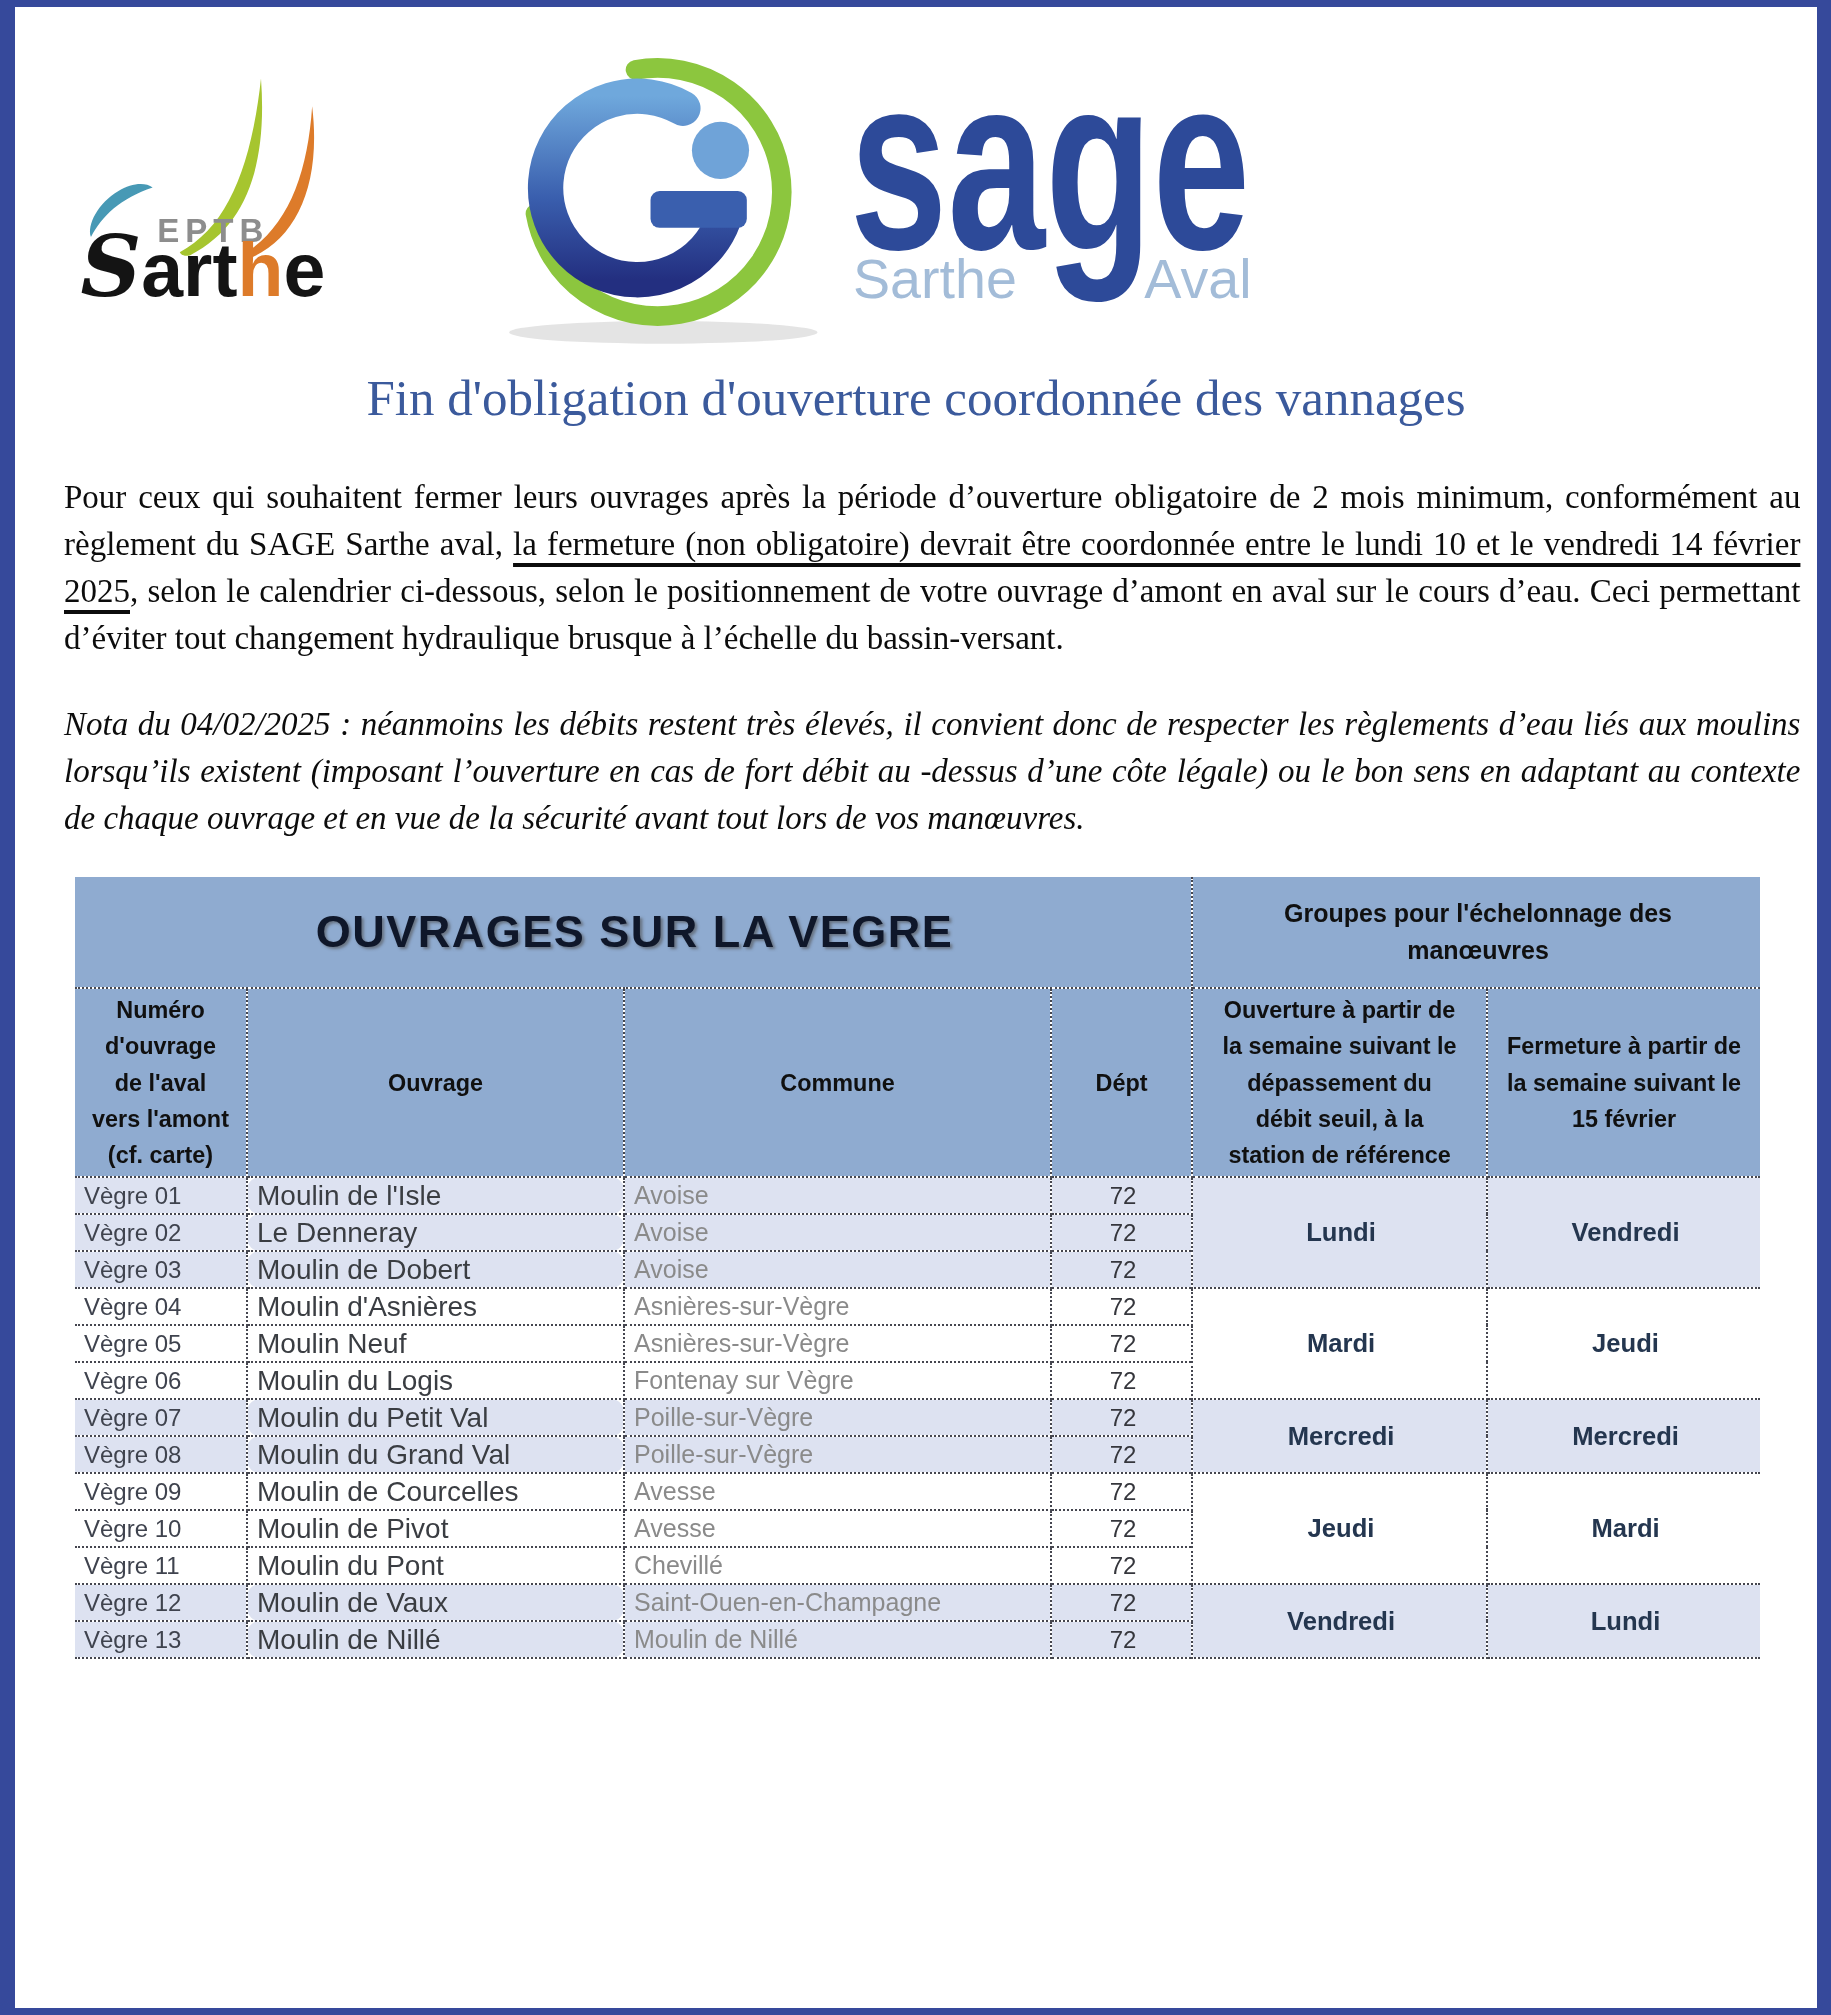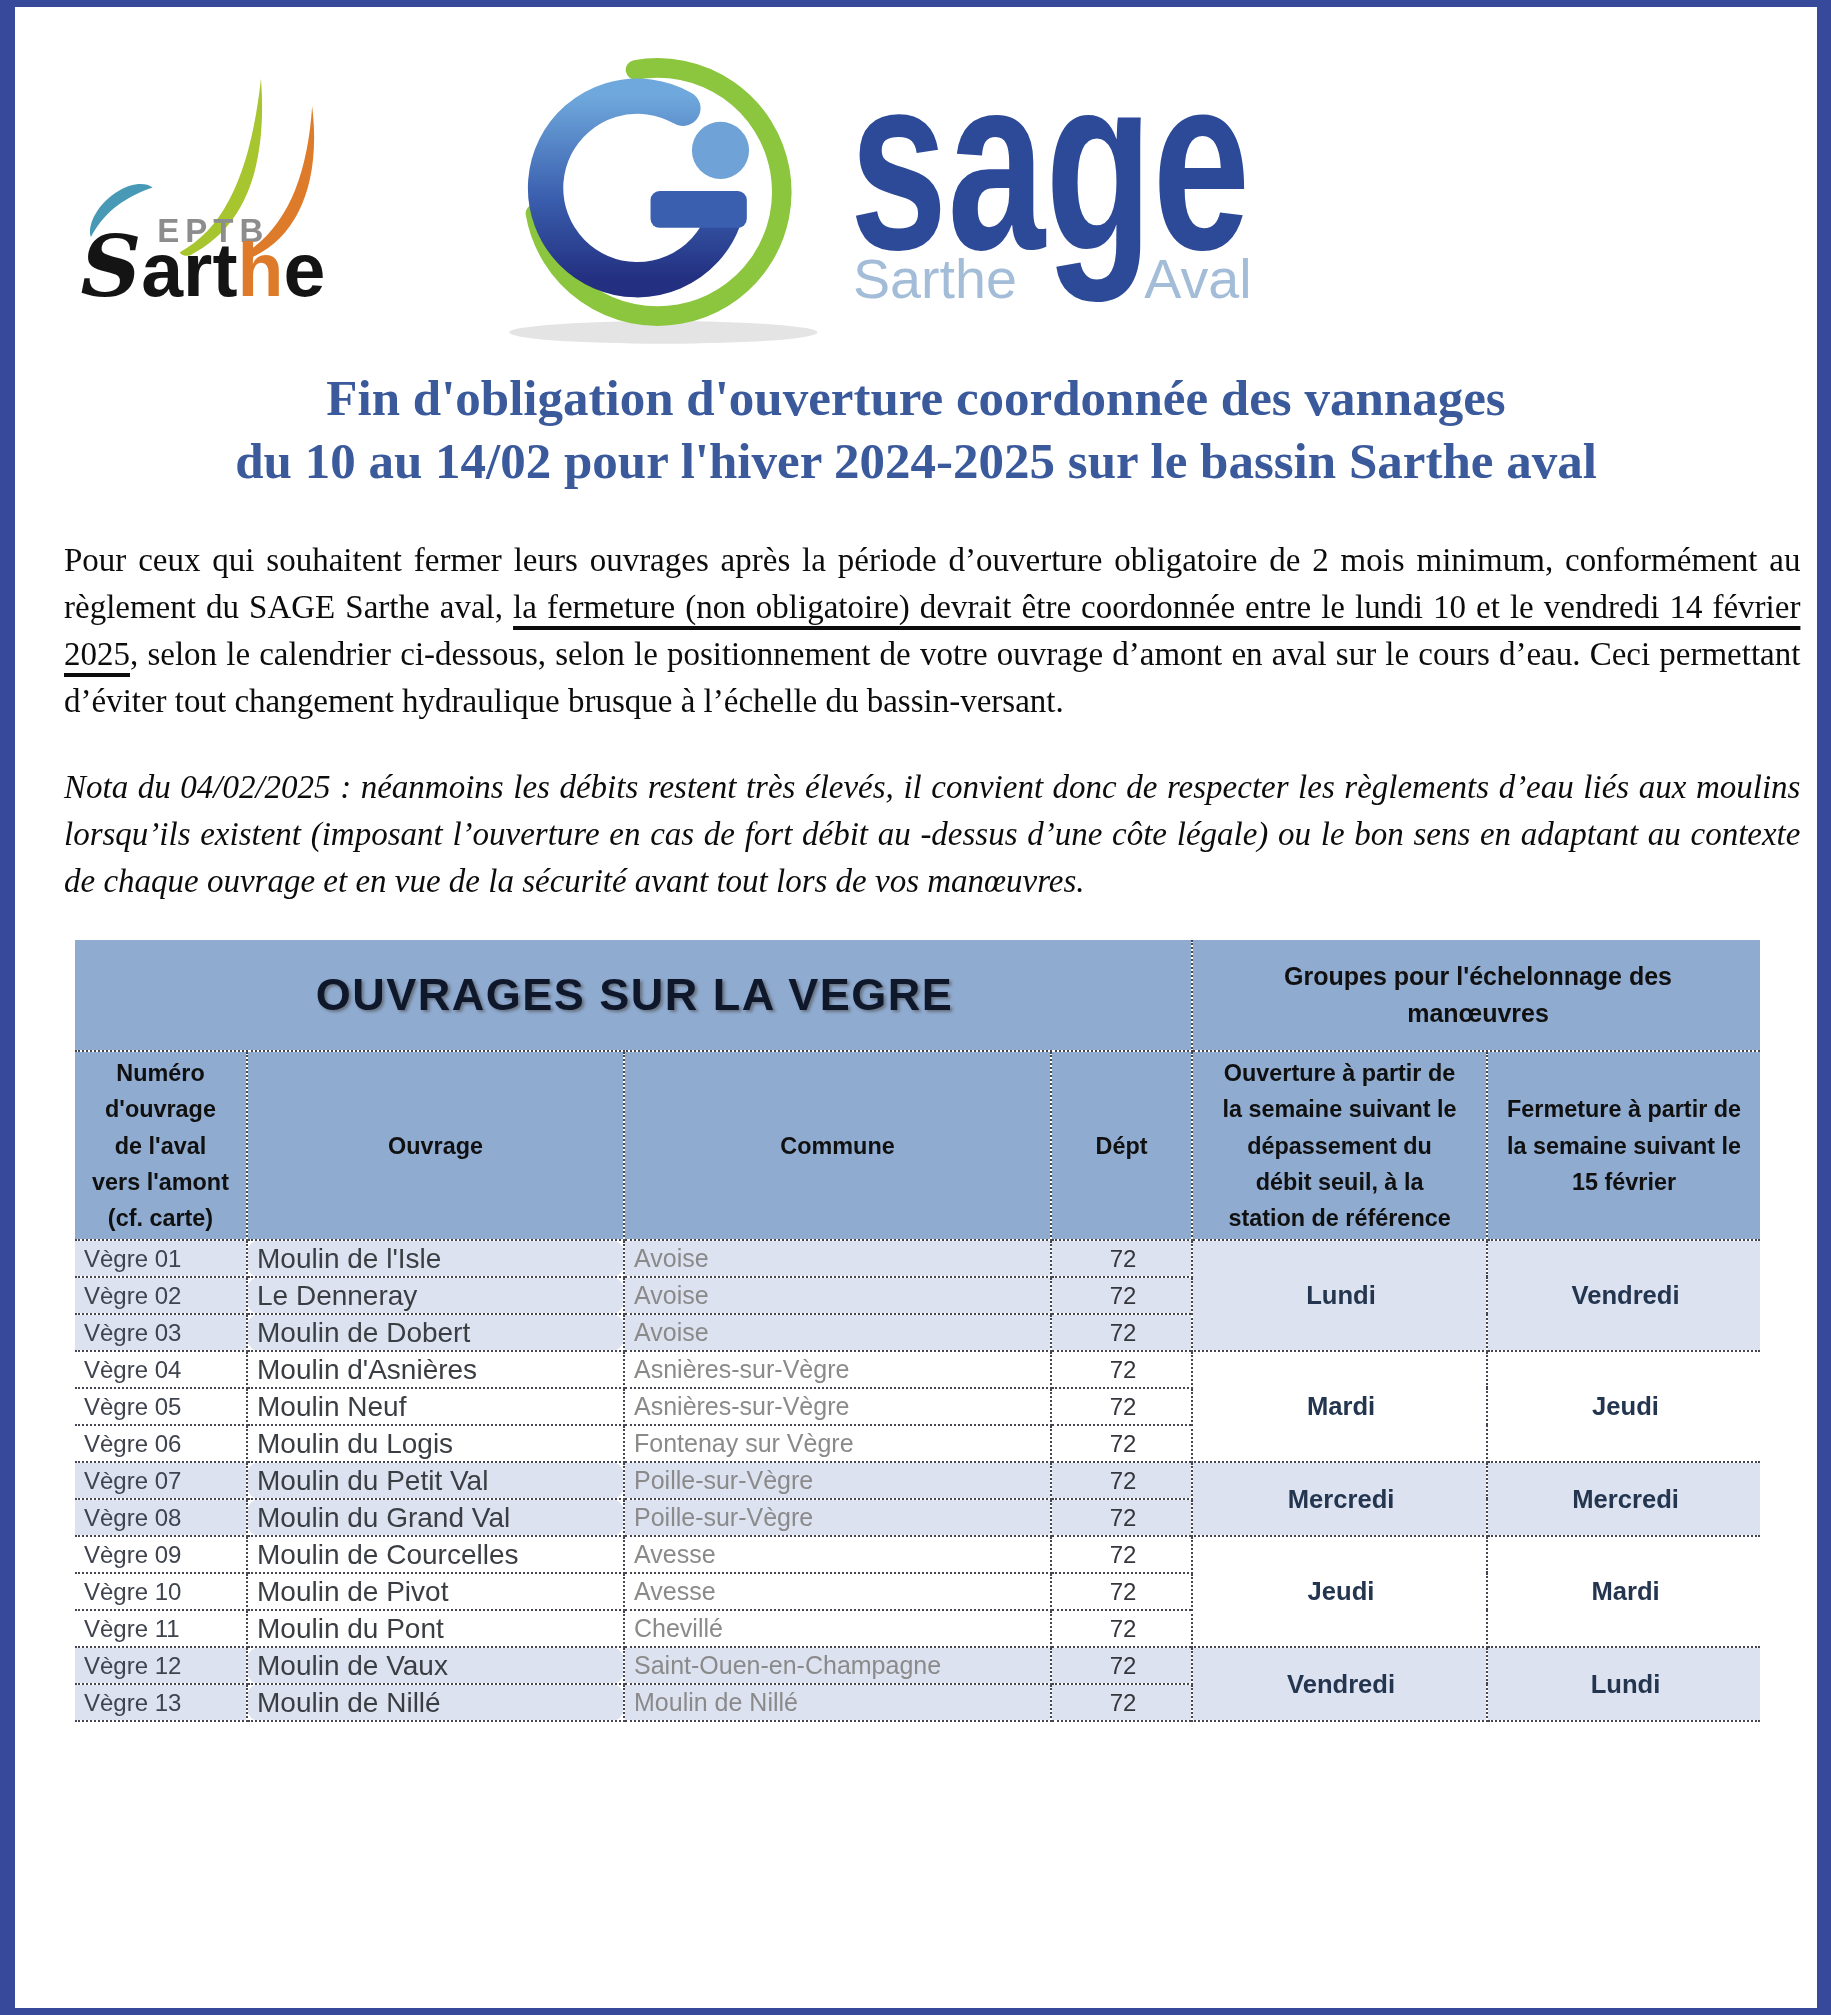--- a/index.html
+++ b/index.html
@@ -12,21 +12,21 @@
   }
   .header{position:relative;height:354px;}
   .logo-svg{position:absolute;}
   #eptb-logo{left:53px;top:30px;}
   #sage-logo{left:452px;top:22.6px;}
 
   .doc-title{
     margin:6px 22.6px 0 22.6px;
     text-align:center;
     color:#3b5a9c;
-    font-weight:bold;
+    font-weight:normal;
     font-size:51px;
     line-height:63px;
   }
   .para{
     margin:44px 16.6px 0 49px;
     font-size:33px;
     line-height:47px;
     text-align:justify;
     color:#0c0c0c;
     hyphens:manual;
@@ -103,21 +103,20 @@
     <rect x="243" y="214" width="128" height="49" rx="12" fill="#3a5fae"></rect>
     <circle cx="336" cy="160" r="38" fill="#6fa3d8"></circle>
     <text x="508" y="291" font-family="Liberation Sans, sans-serif" font-size="330" font-weight="bold" fill="#2d4a99" textLength="532" lengthAdjust="spacingAndGlyphs">sage</text>
     <text x="512" y="356" font-family="Liberation Sans, sans-serif" font-size="74" fill="#a3bcd8">Sarthe</text>
     <text x="1042" y="356" text-anchor="end" font-family="Liberation Sans, sans-serif" font-size="74" fill="#a3bcd8">Aval</text>
   </svg>
 </div>
 
 <div class="doc-title">
   <div>Fin d'obligation d'ouverture coordonnée des vannages</div>
-  <div>du 10 au 14/02 pour l'hiver 2024-2025 sur le bassin Sarthe aval</div>
 </div>
 
 <p class="para"><span>Pour ceux qui souhaitent fermer leurs ouvrages après la période d’ouverture obligatoire de 2 mois minimum, conformément au règlement du SAGE Sarthe aval, </span><span class="ul-seg">la fermeture (non obligatoire) de­vrait être coordonnée entre le lundi 10 et le vendredi 14 février 2025</span><span>, selon le calendrier ci-dessous, selon le positionnement de votre ouvrage d’amont en aval sur le cours d’eau. Ceci per­mettant d’éviter tout changement hydraulique brusque à l’échelle du bassin-versant.</span></p>
 
 <p class="para nota">Nota du 04/02/2025 : néanmoins les débits restent très élevés, il convient donc de respecter les règlements d’eau liés aux moulins lorsqu’ils existent (imposant l’ouverture en cas de fort débit au -dessus d’une côte légale) ou le bon sens en adaptant au contexte de chaque ouvrage et en vue de la sécurité avant tout lors de vos manœuvres.</p>
 
 <table class="ouvrages">
   <colgroup>
     <col style="width:172px">
       <col style="width:377px">

